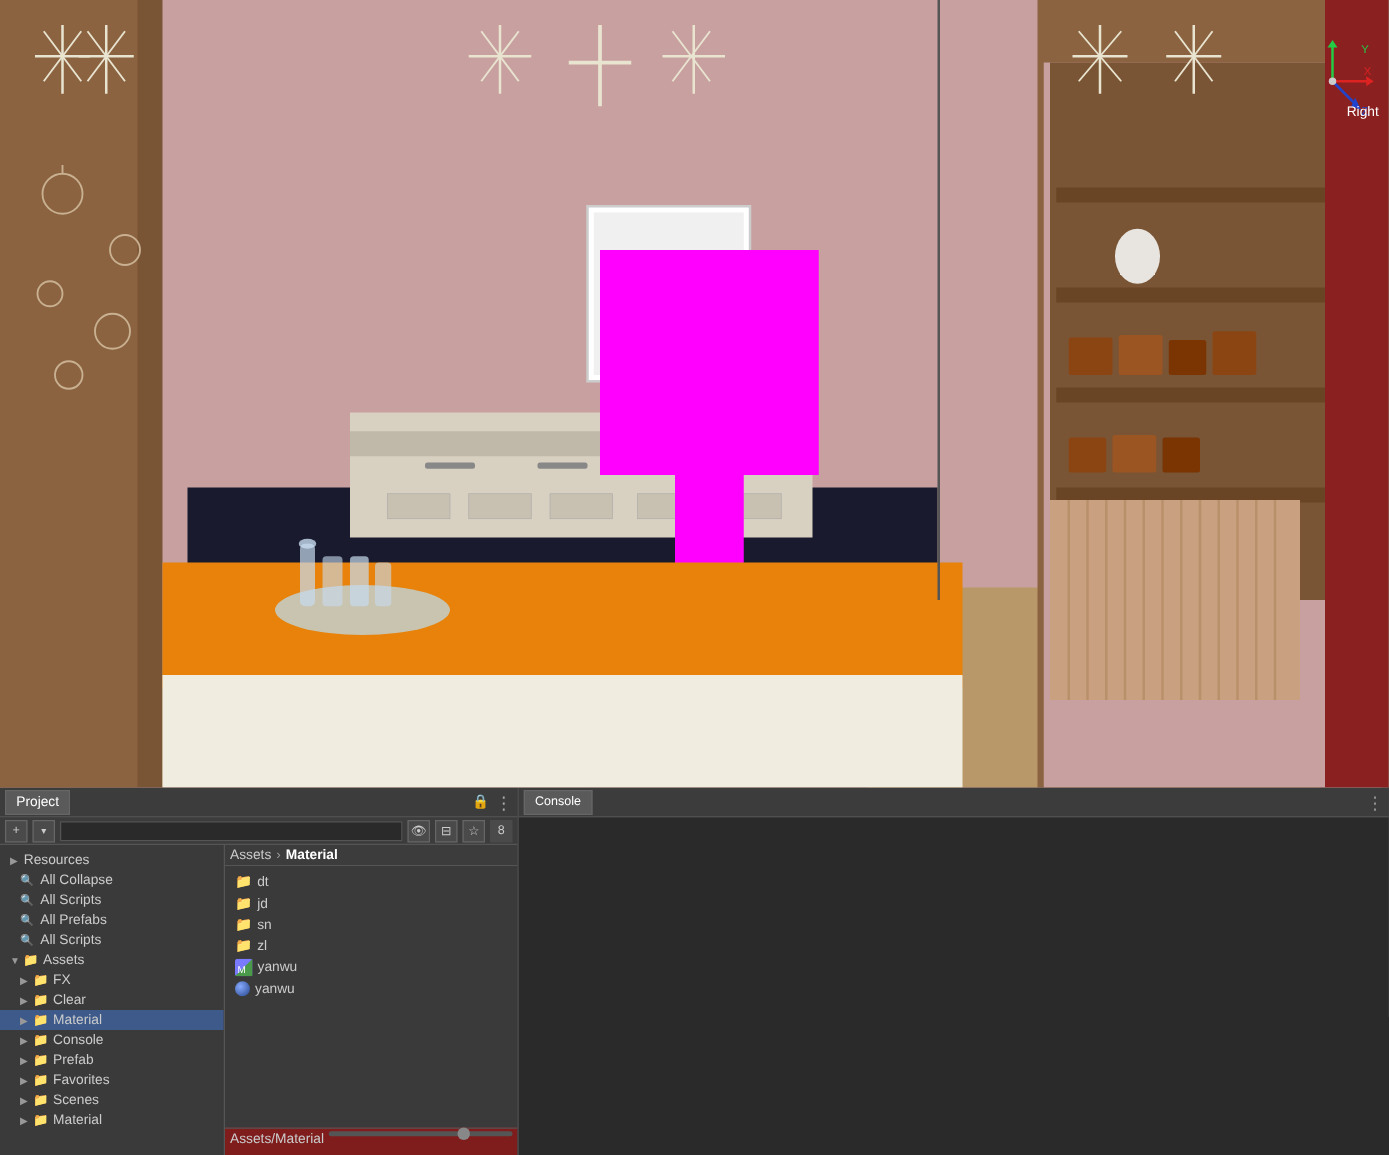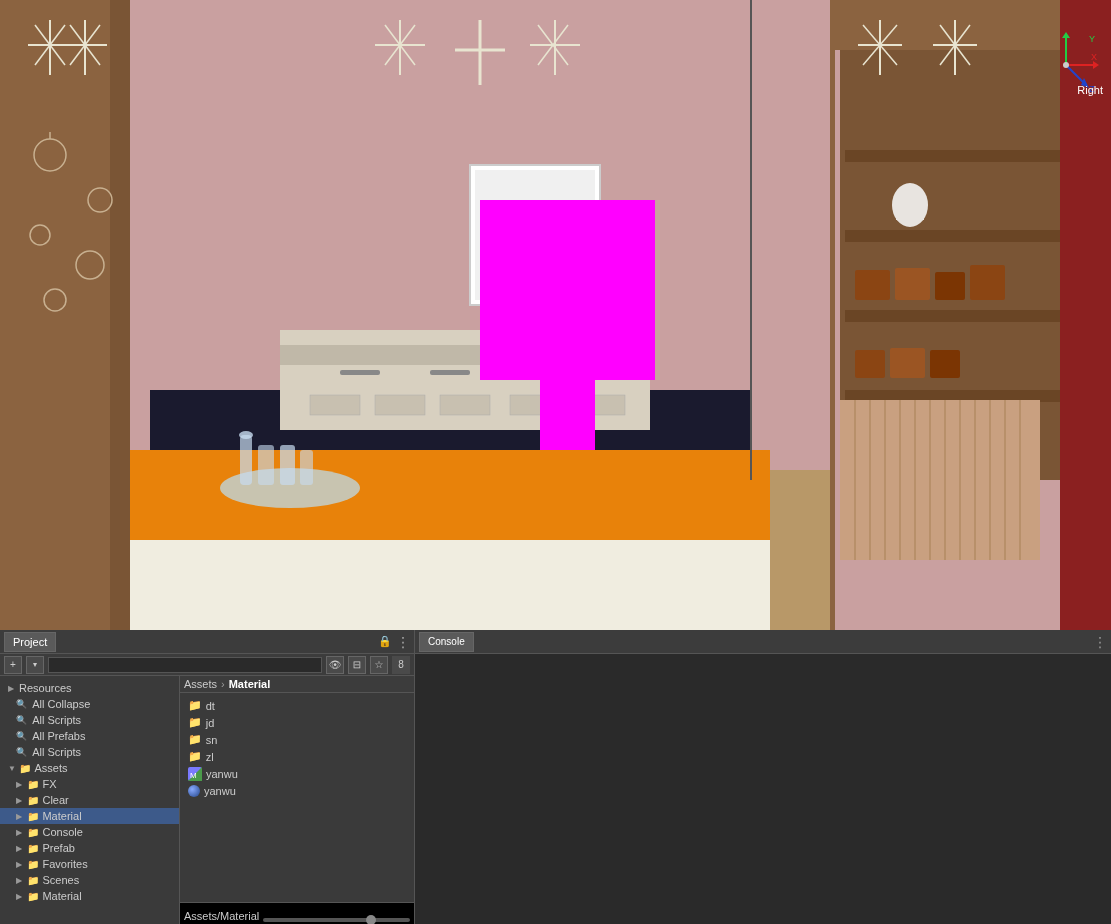--- a/index.html
+++ b/index.html
@@ -196,23 +196,23 @@
       width: 12px;
       height: 12px;
       background: radial-gradient(circle at 35% 35%, #88aaff, #224488);
       border-radius: 50%;
       display: inline-block;
     }
 
     
     .path-bar {
       display: flex;
-      align-items: flex-end;
+      align-items: flex-start;
       padding: 2px 4px;
-      background: #000000;
+      background: #7f1d1d;
       border-top: 1px solid #555;
       font-size: 11px;
       color: #ccc;
       height: 22px;
       gap: 4px;
     }
 
     .path-slider {
       flex: 1;
       height: 4px;

